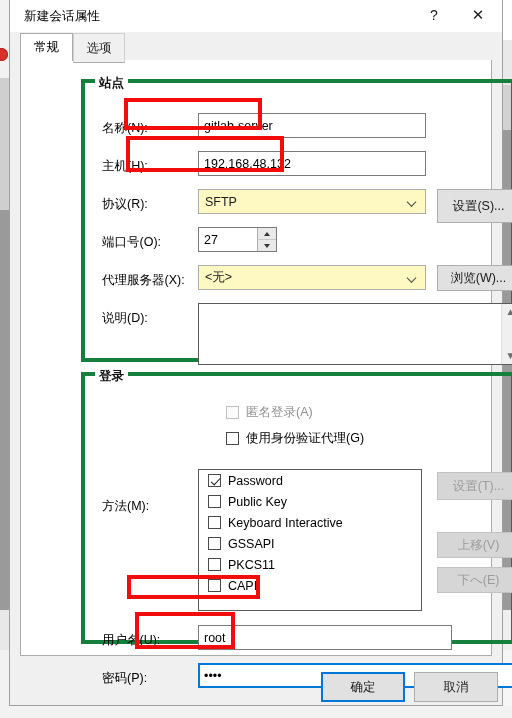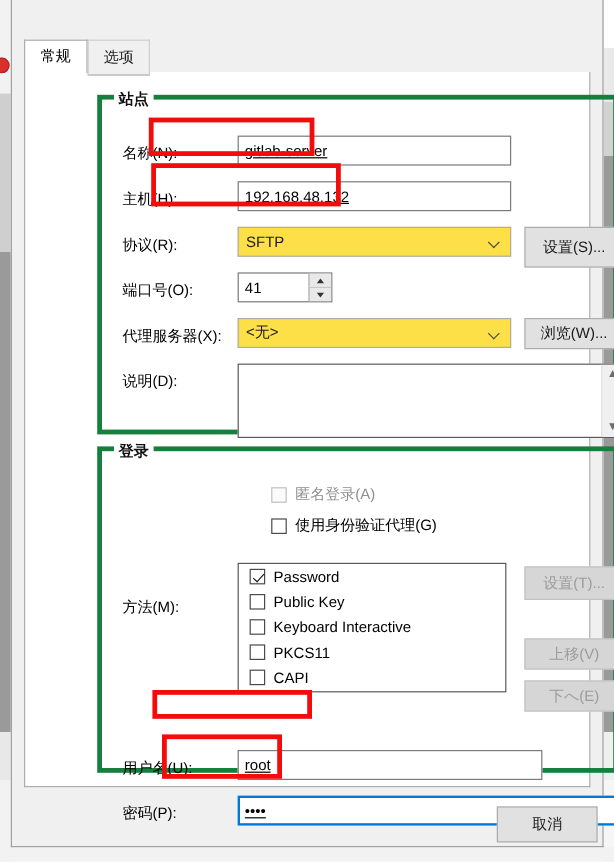--- a/index.html
+++ b/index.html
@@ -127,28 +127,27 @@
     position: absolute;
     box-sizing: border-box;
     background: #ffffff;
     border: 1px solid #7a7a7a;
     font-family: "Liberation Sans", sans-serif;
     font-size: 12.5px;
     color: #000;
     padding: 0 0 0 5px;
     display: flex; align-items: center;
     outline: none;
-    text-decoration: underline;
   }
   .textbox-focus { border: 2px solid #0078d7; padding-left: 4px; }
 
   .combo {
     position: absolute;
     box-sizing: border-box;
-    background: #fde047;
+    background: #fef9c3;
     border: 1px solid #adadad;
     font-size: 12.5px; color: #1c1c1c;
     display: flex; align-items: center;
     padding-left: 6px;
   }
   .combo .chev {
     position: absolute; right: 8px; top: 50%; transform: translateY(-50%);
     width: 9px; height: 9px;
   }
   .combo .chev::before {
@@ -271,20 +270,25 @@
     <div class="seg bgr-3"></div>
     <div class="seg bgr-4"></div>
     <div class="seg bgr-5"></div>
     <div class="seg bgr-6"></div>
   </div>
   <div class="bg-bottom"></div>
 </div>
 
 <div id="dialog">
 
+  <div class="titlebar">
+    <div class="title-text">新建会话属性</div>
+    <div class="title-btn title-btn-help">?</div>
+    <div class="title-btn title-btn-close">✕</div>
+  </div>
 
   <div class="tabstrip">
     <div class="tab tab-active">常规</div>
     <div class="tab tab-inactive">选项</div>
     <div class="tab-rest"></div>
   </div>
 
   <div class="tabpage">
 
     <div class="group group-site">
@@ -298,21 +302,21 @@
 
       <div class="field-label" style="left:17px; top:113px;">协议(R):</div>
       <div class="combo" style="left:113px; top:106px; width:228px; height:25px;">
         <span>SFTP</span>
         <span class="chev"></span>
       </div>
       <div class="btn" style="left:352px; top:106px; width:83px; height:34px;">设置(S)...</div>
 
       <div class="field-label" style="left:17px; top:151px;">端口号(O):</div>
       <div class="spinbox" style="left:113px; top:144px; width:79px; height:25px;">
-        <span>41</span>
+        <span>27</span>
         <span class="spin-btns">
           <span class="spin-btn spin-up">
               <i class="arr"></i>
             </span>
           <span class="spin-btn spin-down">
               <i class="arr"></i>
             </span>
         </span>
       </div>
 
@@ -339,32 +343,36 @@
         <span class="box"></span>
         <span>匿名登录(A)</span>
       </div>
 
       <div class="chk" style="left:113px; top:54px;">
         <span class="box"></span>
         <span>使用身份验证代理(G)</span>
       </div>
 
       <div class="field-label" style="left:17px; top:122px;">方法(M):</div>
-      <div class="listbox" style="left:113px; top:93px; width:224px; height:108px;" id="method-list">
+      <div class="listbox" style="left:113px; top:93px; width:224px; height:142px;" id="method-list">
           <div class="chk">
             <span class="box checked"></span>
             <span>Password</span>
           </div>
           <div class="chk">
             <span class="box"></span>
             <span>Public Key</span>
           </div>
           <div class="chk">
             <span class="box"></span>
             <span>Keyboard Interactive</span>
+          </div>
+          <div class="chk">
+            <span class="box"></span>
+            <span>GSSAPI</span>
           </div>
           <div class="chk">
             <span class="box"></span>
             <span>PKCS11</span>
           </div>
           <div class="chk">
             <span class="box"></span>
             <span>CAPI</span>
           </div>
         </div>
@@ -374,19 +382,20 @@
       <div class="btn btn-disabled" style="left:352px; top:191px; width:83px; height:26px;">下へ(E)</div>
 
       <div class="field-label" style="left:17px; top:256px;">用户名(U):</div>
       <div class="textbox" style="left:113px; top:249px; width:254px; height:25px;">root</div>
 
       <div class="field-label" style="left:17px; top:294px;">密码(P):</div>
       <div class="textbox textbox-focus" style="left:113px; top:287px; width:322px; height:25px;">••••</div>
     </div>
   </div>
 
+  <div class="btn btn-dialog btn-default" style="left:311px; top:672px;">确定</div>
   <div class="btn btn-dialog" style="left:404px; top:672px;">取消</div>
 </div>
 
 <div class="annot" style="left:124px; top:98px;  width:138px; height:32px;"></div>
 <div class="annot" style="left:126px; top:136px; width:158px; height:36px;"></div>
 <div class="annot" style="left:127px; top:575px; width:133px; height:24px;"></div>
 <div class="annot" style="left:135px; top:612px; width:100px; height:37px;"></div>
 
 </body></html>

